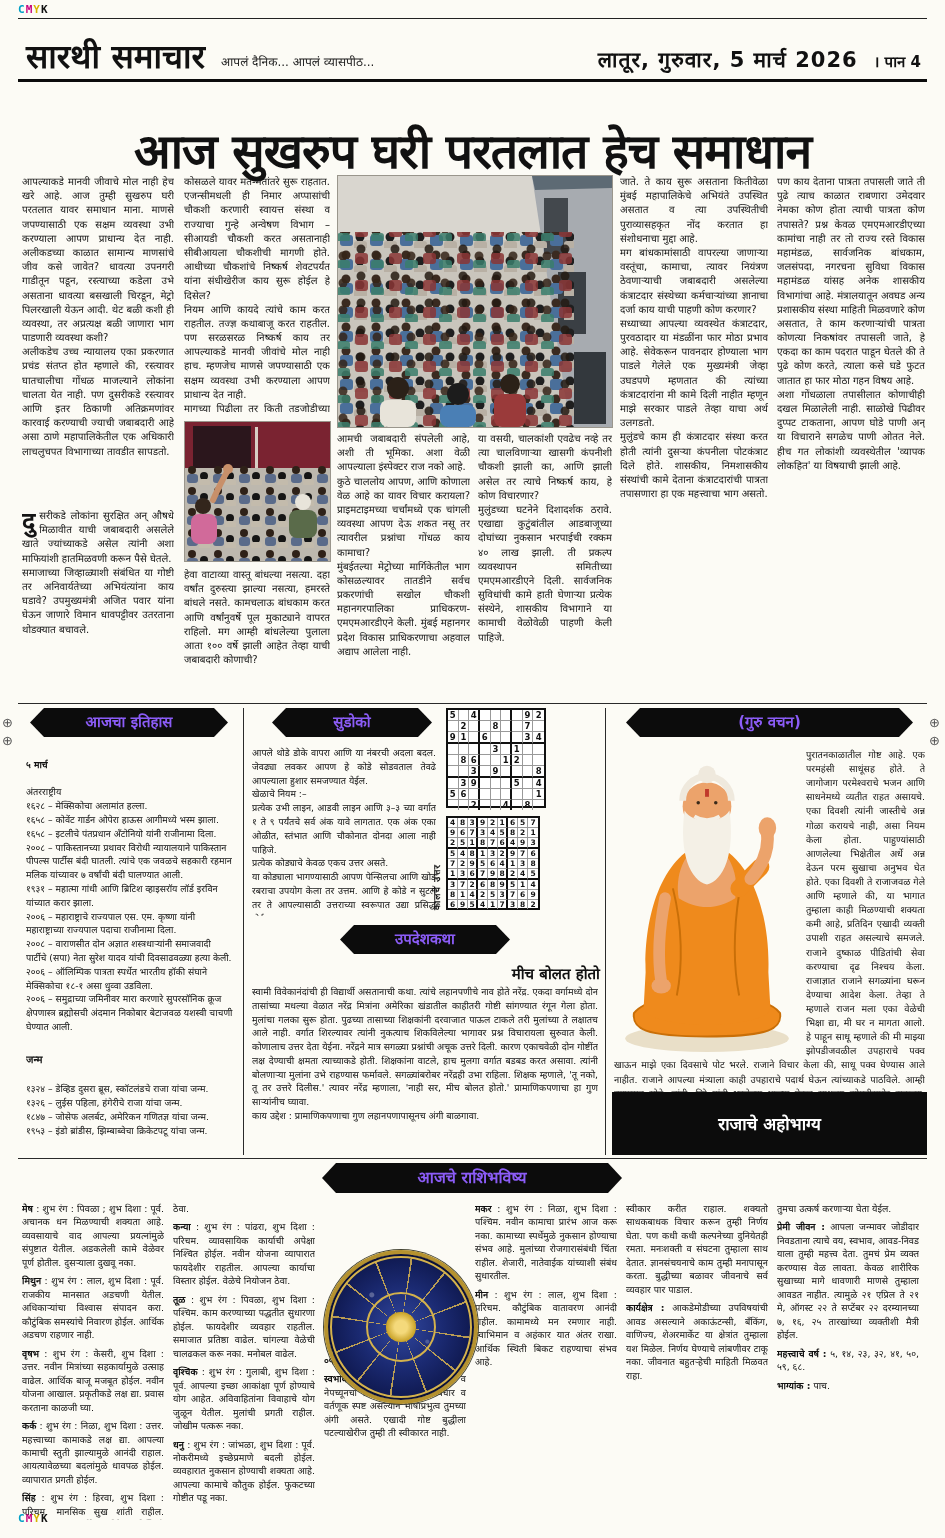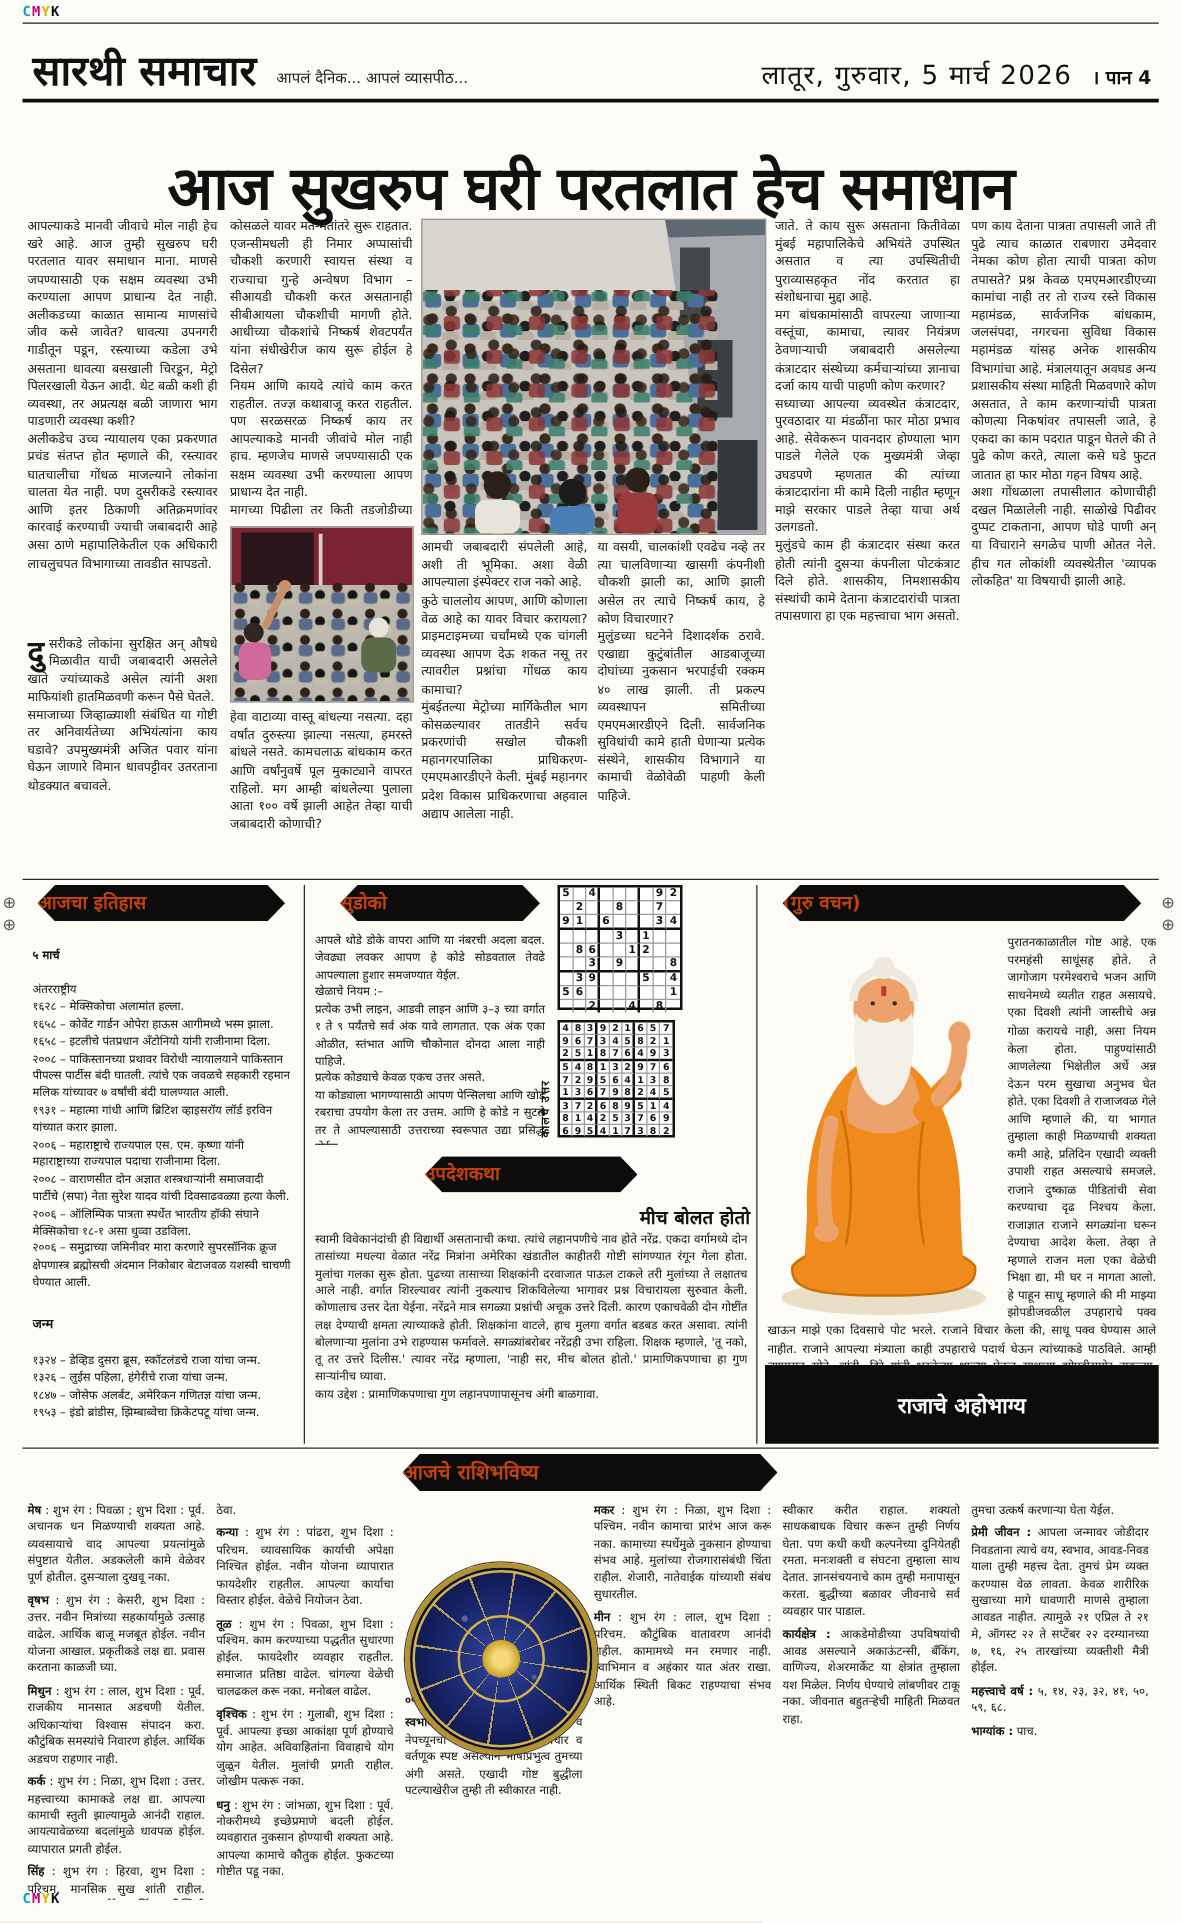--- a/index.html
+++ b/index.html
@@ -10,39 +10,39 @@
   .cmyk{position:absolute;font:bold 11px "DejaVu Sans Mono",monospace;letter-spacing:1px;}
   .cmyk .c{color:#00a0c6}.cmyk .m{color:#c6007e}.cmyk .y{color:#d8b400}.cmyk .k{color:#111}
   .regmark{position:absolute;font-size:13px;color:#555;line-height:1;}
 
   
   .masthead{position:absolute;left:18px;top:18px;width:909px;height:64px;border-top:1px solid #222;
             border-bottom:3px solid #0c0c0c;display:flex;align-items:flex-end;padding:6px 6px 6px 8px;box-sizing:border-box;}
   .mast-title{font-size:33px;font-weight:bold;line-height:1;}
   .mast-tagline{font-size:12px;margin-left:16px;padding-bottom:3px;color:#222;}
   .mast-right{margin-left:auto;display:flex;align-items:flex-end;gap:16px;}
-  .mast-date{font-size:21px;font-weight:normal;letter-spacing:1px;}
+  .mast-date{font-size:21px;font-weight:bold;letter-spacing:1px;}
   .mast-page{font-size:15px;font-weight:bold;padding-bottom:2px;}
 
   .headline{position:absolute;left:18px;top:92px;width:909px;text-align:center;
             font-size:48px;font-weight:bold;line-height:1.15;letter-spacing:-1px;}
 
   
   .art{position:absolute;font-size:10px;line-height:1.42;text-align:justify;white-space:pre-line;
        overflow:hidden;color:#141414;}
   .art-drop::first-letter{font-size:25px;font-weight:bold;float:left;line-height:.9;margin:2px 4px 0 0;}
 
   .photo{position:absolute;overflow:hidden;background:#c4c0b7;border:1px solid #9a968c;box-sizing:border-box;}
 
   .hline{position:absolute;height:1px;background:#2a2a2a;}
   .vrule{position:absolute;width:1px;background:#2a2a2a;}
 
   
   .box{position:absolute;}
-  .ribbon{position:absolute;background:#0c0c0c;color:#c2410c;font-weight:bold;text-align:left;
+  .ribbon{position:absolute;background:#0c0c0c;color:#8b5cf6;font-weight:bold;text-align:center;
           font-size:15px;line-height:1;padding:7px 0;box-sizing:border-box;
           clip-path:polygon(0 50%,14px 0,calc(100% - 14px) 0,100% 50%,calc(100% - 14px) 100%,14px 100%);}
   .hist-body{position:absolute;left:4px;right:2px;top:36px;bottom:2px;font-size:9.2px;line-height:1.5;
              white-space:pre-line;overflow:hidden;}
   .sect-head{position:relative;font-weight:bold;font-size:10px;margin:4px 0 2px;}
 
   .sud-intro{position:absolute;left:2px;top:38px;width:184px;height:170px;font-size:9.2px;line-height:1.5;
              white-space:pre-line;text-align:justify;overflow:hidden;}
   .sudoku-grid{position:absolute;display:grid;grid-template-columns:repeat(9,1fr);grid-template-rows:repeat(9,1fr);
                border:2px solid #111;background:#fff;box-sizing:border-box;}
@@ -428,22 +428,22 @@
     <span class="guru-word" style="left:96px;bottom:42px">त्यामुळे</span>
     <span class="guru-word" style="left:178px;bottom:42px">मी</span>
     <div class="guru-caption">राजाचे अहोभाग्य</div>
   </section>
 
   <div class="hline" style="left:18px;top:1158px;width:909px"></div>
   <div class="ribbon" style="left:322px;top:1163px;width:300px;font-size:16px">आजचे राशिभविष्य</div>
 
   <div class="h-col" style="left:22px">
     <p class="h-entry"><b>मेष</b><span> : शुभ रंग : पिवळा ; शुभ दिशा : पूर्व. अचानक धन मिळण्याची शक्यता आहे. व्यवसायाचे वाद आपल्या प्रयत्नांमुळे संपुष्टात येतील. अडकलेली कामे वेळेवर पूर्ण होतील. दुसऱ्याला दुखवू नका.</span></p>
+    <p class="h-entry"><b>मिथुन</b><span> : शुभ रंग : लाल, शुभ दिशा : पूर्व. राजकीय मानसात अडचणी येतील. अधिकाऱ्यांचा विश्वास संपादन करा. कौटुंबिक समस्यांचे निवारण होईल. आर्थिक अडचण राहणार नाही.</span></p>
     <p class="h-entry"><b>वृषभ</b><span> : शुभ रंग : केसरी, शुभ दिशा : उत्तर. नवीन मित्रांच्या सहकार्यामुळे उत्साह वाढेल. आर्थिक बाजू मजबूत होईल. नवीन योजना आखाल. प्रकृतीकडे लक्ष द्या. प्रवास करताना काळजी घ्या.</span></p>
-    <p class="h-entry"><b>मिथुन</b><span> : शुभ रंग : लाल, शुभ दिशा : पूर्व. राजकीय मानसात अडचणी येतील. अधिकाऱ्यांचा विश्वास संपादन करा. कौटुंबिक समस्यांचे निवारण होईल. आर्थिक अडचण राहणार नाही.</span></p>
     <p class="h-entry"><b>कर्क</b><span> : शुभ रंग : निळा, शुभ दिशा : उत्तर. महत्त्वाच्या कामाकडे लक्ष द्या. आपल्या कामाची स्तुती झाल्यामुळे आनंदी राहाल. आयत्यावेळच्या बदलांमुळे धावपळ होईल. व्यापारात प्रगती होईल.</span></p>
     <p class="h-entry"><b>सिंह</b><span> : शुभ रंग : हिरवा, शुभ दिशा : परिचम. मानसिक सुख शांती राहील. भाग्याच्या सहकार्याने आर्थिक परिस्थिती मजबूत होईल. सहकाऱ्यांची साथ मिळेल. वाहन चालवताना काळजी घ्या.</span></p>
   </div>
 
   <div class="h-col" style="left:173px">
     <p class="h-entry"><b></b><span>ठेवा.</span></p>
     <p class="h-entry"><b>कन्या</b><span> : शुभ रंग : पांढरा, शुभ दिशा : परिचम. व्यावसायिक कार्याची अपेक्षा निश्चित होईल. नवीन योजना व्यापारात फायदेशीर राहतील. आपल्या कार्याचा विस्तार होईल. वेळेचे नियोजन ठेवा.</span></p>
     <p class="h-entry"><b>तूळ</b><span> : शुभ रंग : पिवळा, शुभ दिशा : पश्चिम. काम करण्याच्या पद्धतीत सुधारणा होईल. फायदेशीर व्यवहार राहतील. समाजात प्रतिष्ठा वाढेल. चांगल्या वेळेची चालढकल करू नका. मनोबल वाढेल.</span></p>
     <p class="h-entry"><b>वृश्चिक</b><span> : शुभ रंग : गुलाबी, शुभ दिशा : पूर्व. आपल्या इच्छा आकांक्षा पूर्ण होण्याचे योग आहेत. अविवाहितांना विवाहाचे योग जुळून येतील. मुलांची प्रगती राहील. जोखीम पत्करू नका.</span></p>
     <p class="h-entry"><b>धनु</b><span> : शुभ रंग : जांभळा, शुभ दिशा : पूर्व. नोकरीमध्ये इच्छेप्रमाणे बदली होईल. व्यवहारात नुकसान होण्याची शक्यता आहे. आपल्या कामाचे कौतुक होईल. फुकटच्या गोष्टीत पडू नका.</span></p>

